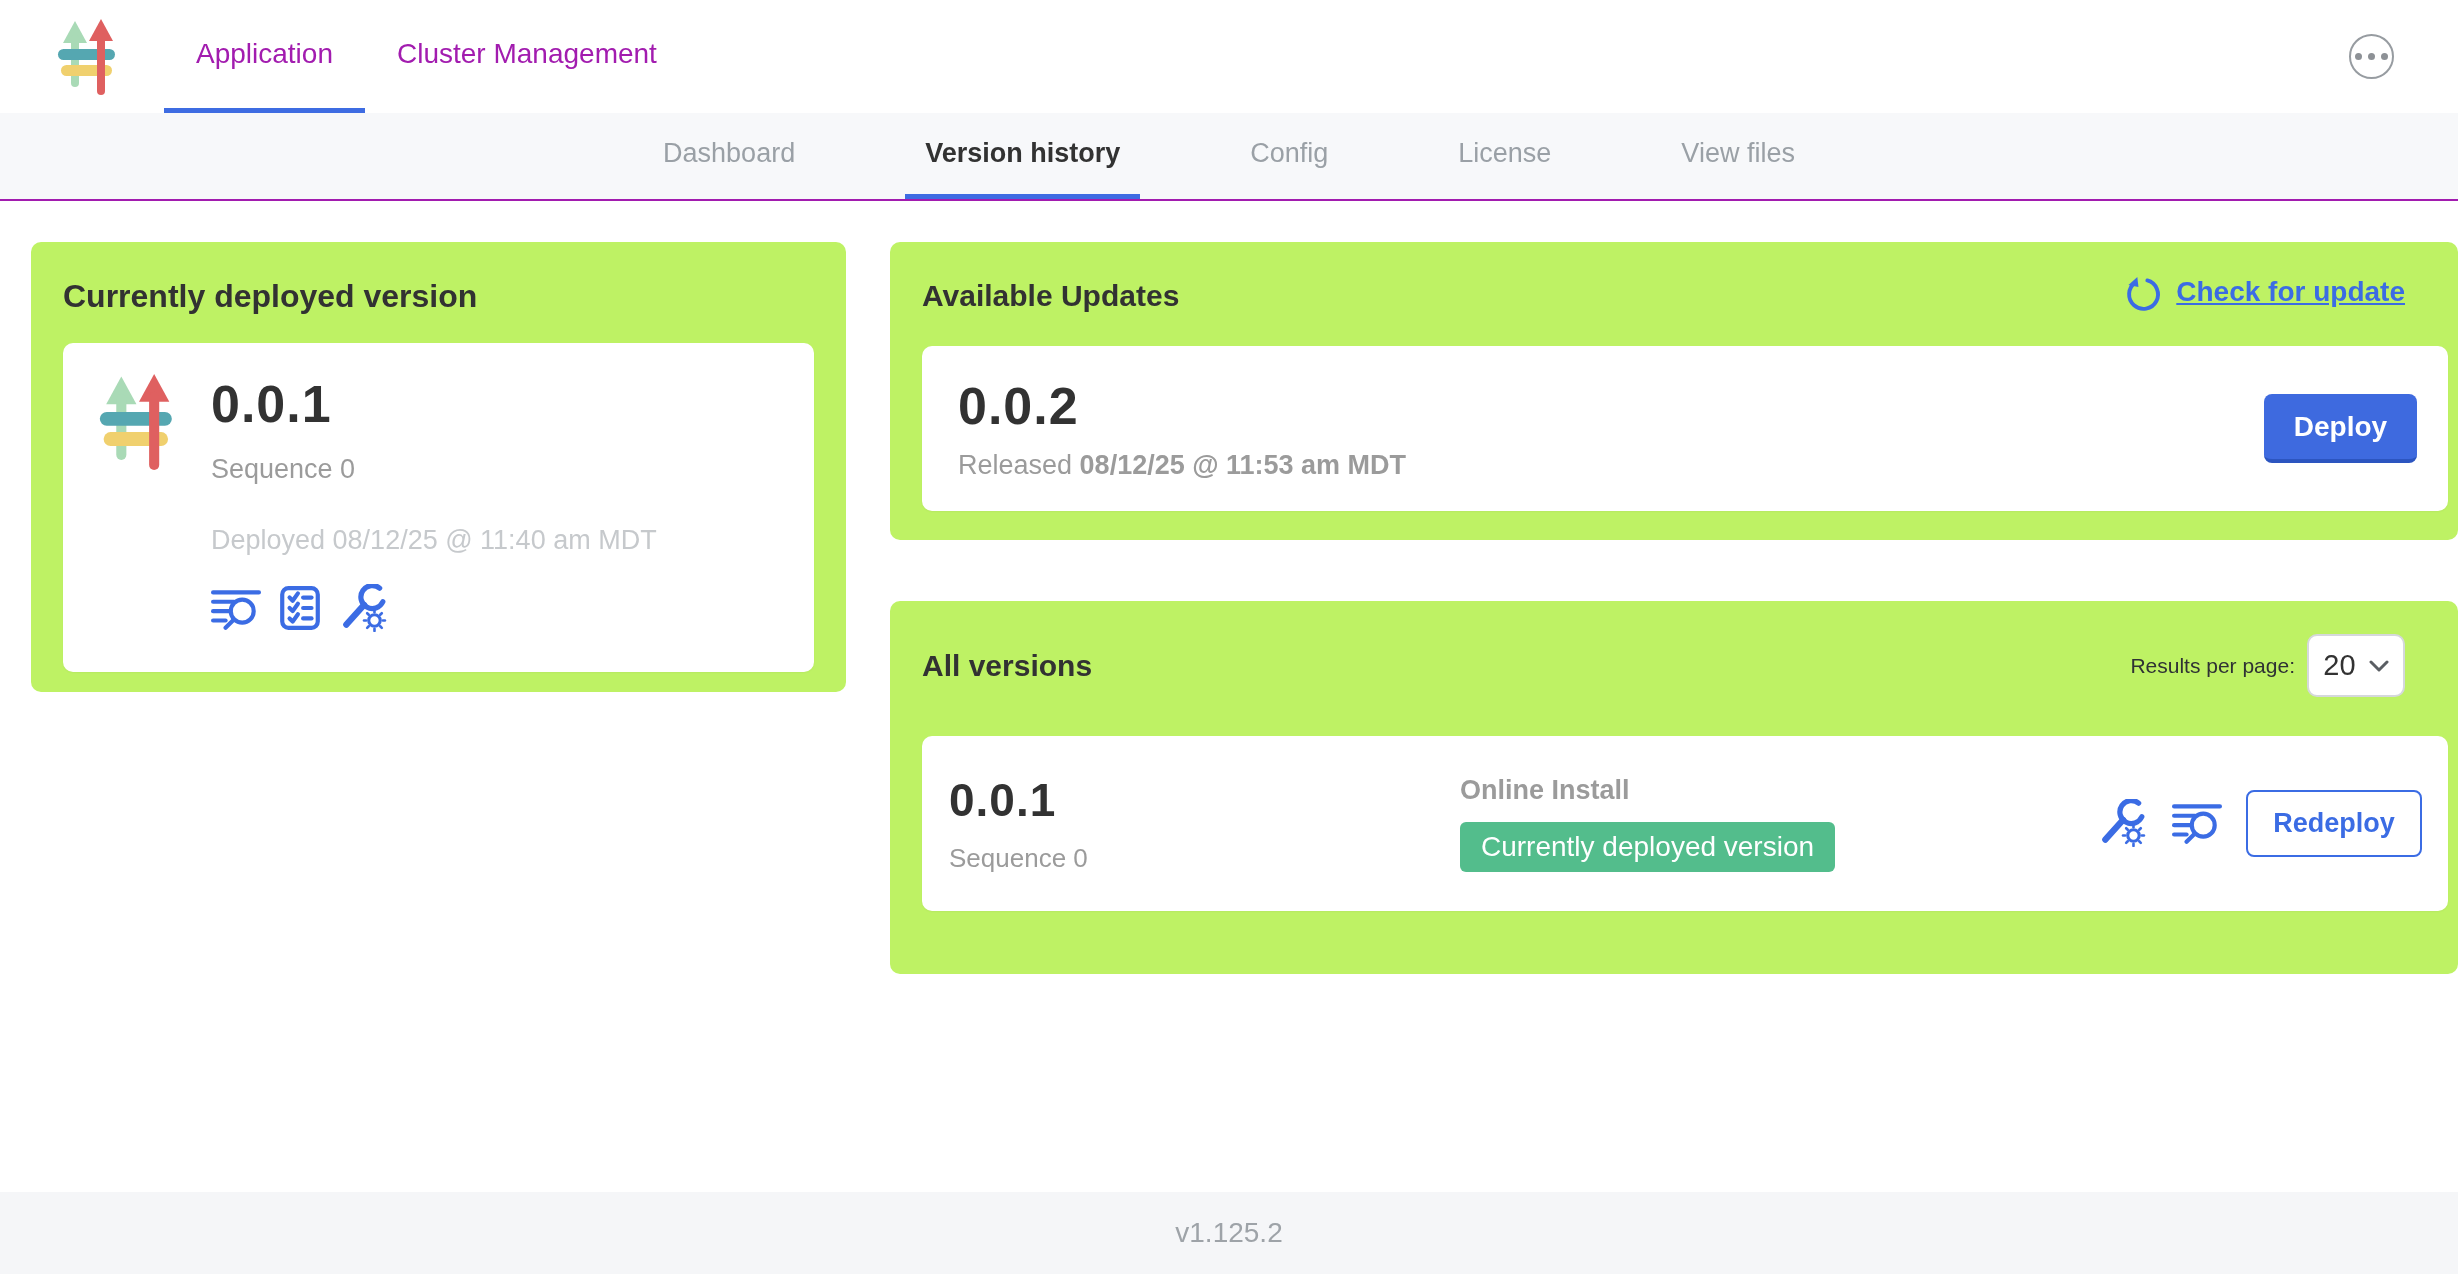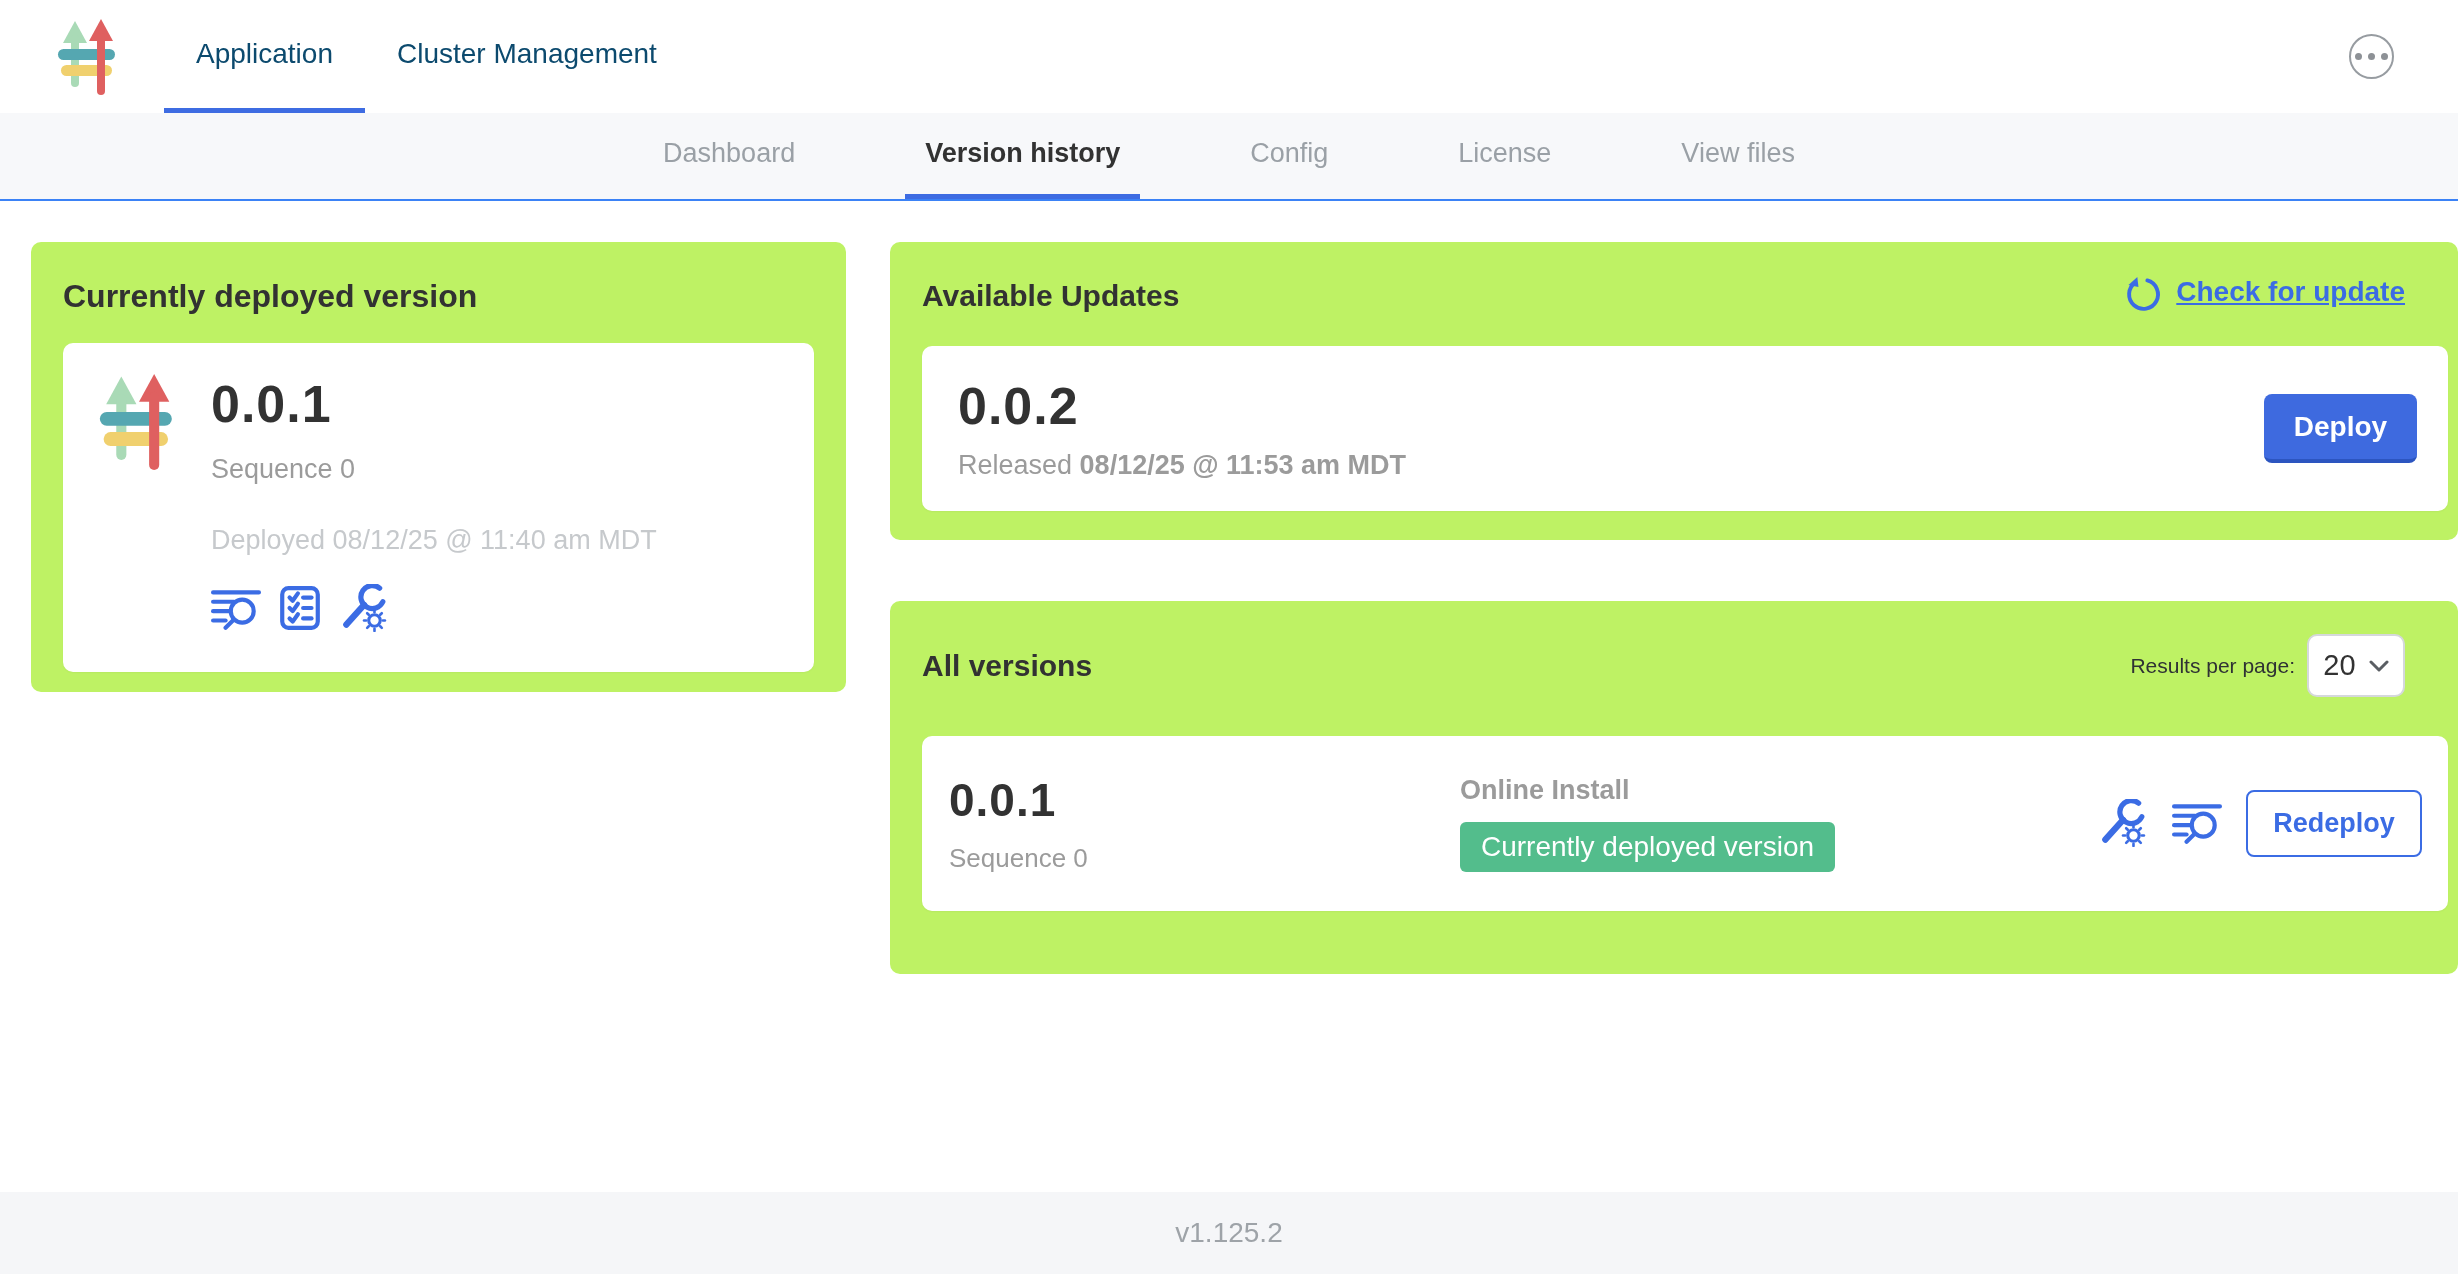--- a/index.html
+++ b/index.html
@@ -4,29 +4,29 @@
 <style>
   * { margin:0; padding:0; box-sizing:border-box; }
   html,body { width:2458px; height:1274px; background:#fff;
     font-family:"Liberation Sans", sans-serif; color:#323232; overflow:hidden; }
 
   
   .topnav { height:113px; background:#fff; display:flex; align-items:stretch;
     padding-left:57px; padding-right:64px; }
   .logo { align-self:center; width:64px; height:76px; margin-right:43px; }
   .top-tab { display:flex; align-items:center; padding:0 32px; font-size:28px;
-    color:#0c4a6e; border-bottom:5px solid transparent; cursor:pointer; }
+    color:#a21caf; border-bottom:5px solid transparent; cursor:pointer; }
   .top-tab.active { border-bottom-color:#3e6ce2; }
   .ellipsis-btn { margin-left:auto; align-self:center; width:45px; height:45px;
     border:2.5px solid #979ca1; border-radius:50%; display:flex; align-items:center;
     justify-content:center; gap:6px; background:#fff; cursor:pointer; }
   .ellipsis-btn i { width:7px; height:7px; border-radius:50%; background:#8d9196; display:block; }
 
   
-  .subnav { height:88px; background:#f7f8fa; border-bottom:2px solid #3b82f6;
+  .subnav { height:88px; background:#f7f8fa; border-bottom:2px solid #a21caf;
     display:flex; justify-content:center; gap:90px; }
   .sub-tab { display:flex; align-items:center; padding:0 20px; font-size:27px;
     color:#9aa0a6; border-bottom:5px solid transparent; cursor:pointer; }
   .sub-tab.active { color:#323232; font-weight:600; border-bottom-color:#3e6ce2; }
 
   
   .content { height:991px; padding:41px 0 0 31px; display:flex; gap:44px; align-items:flex-start; }
   .card { background:#bef264; border-radius:10px; }
   .card-title { font-size:32px; font-weight:700; color:#323232; }
   .white-panel { background:#fff; border-radius:10px; box-shadow:0 1px 2px rgba(0,0,0,0.04); }

